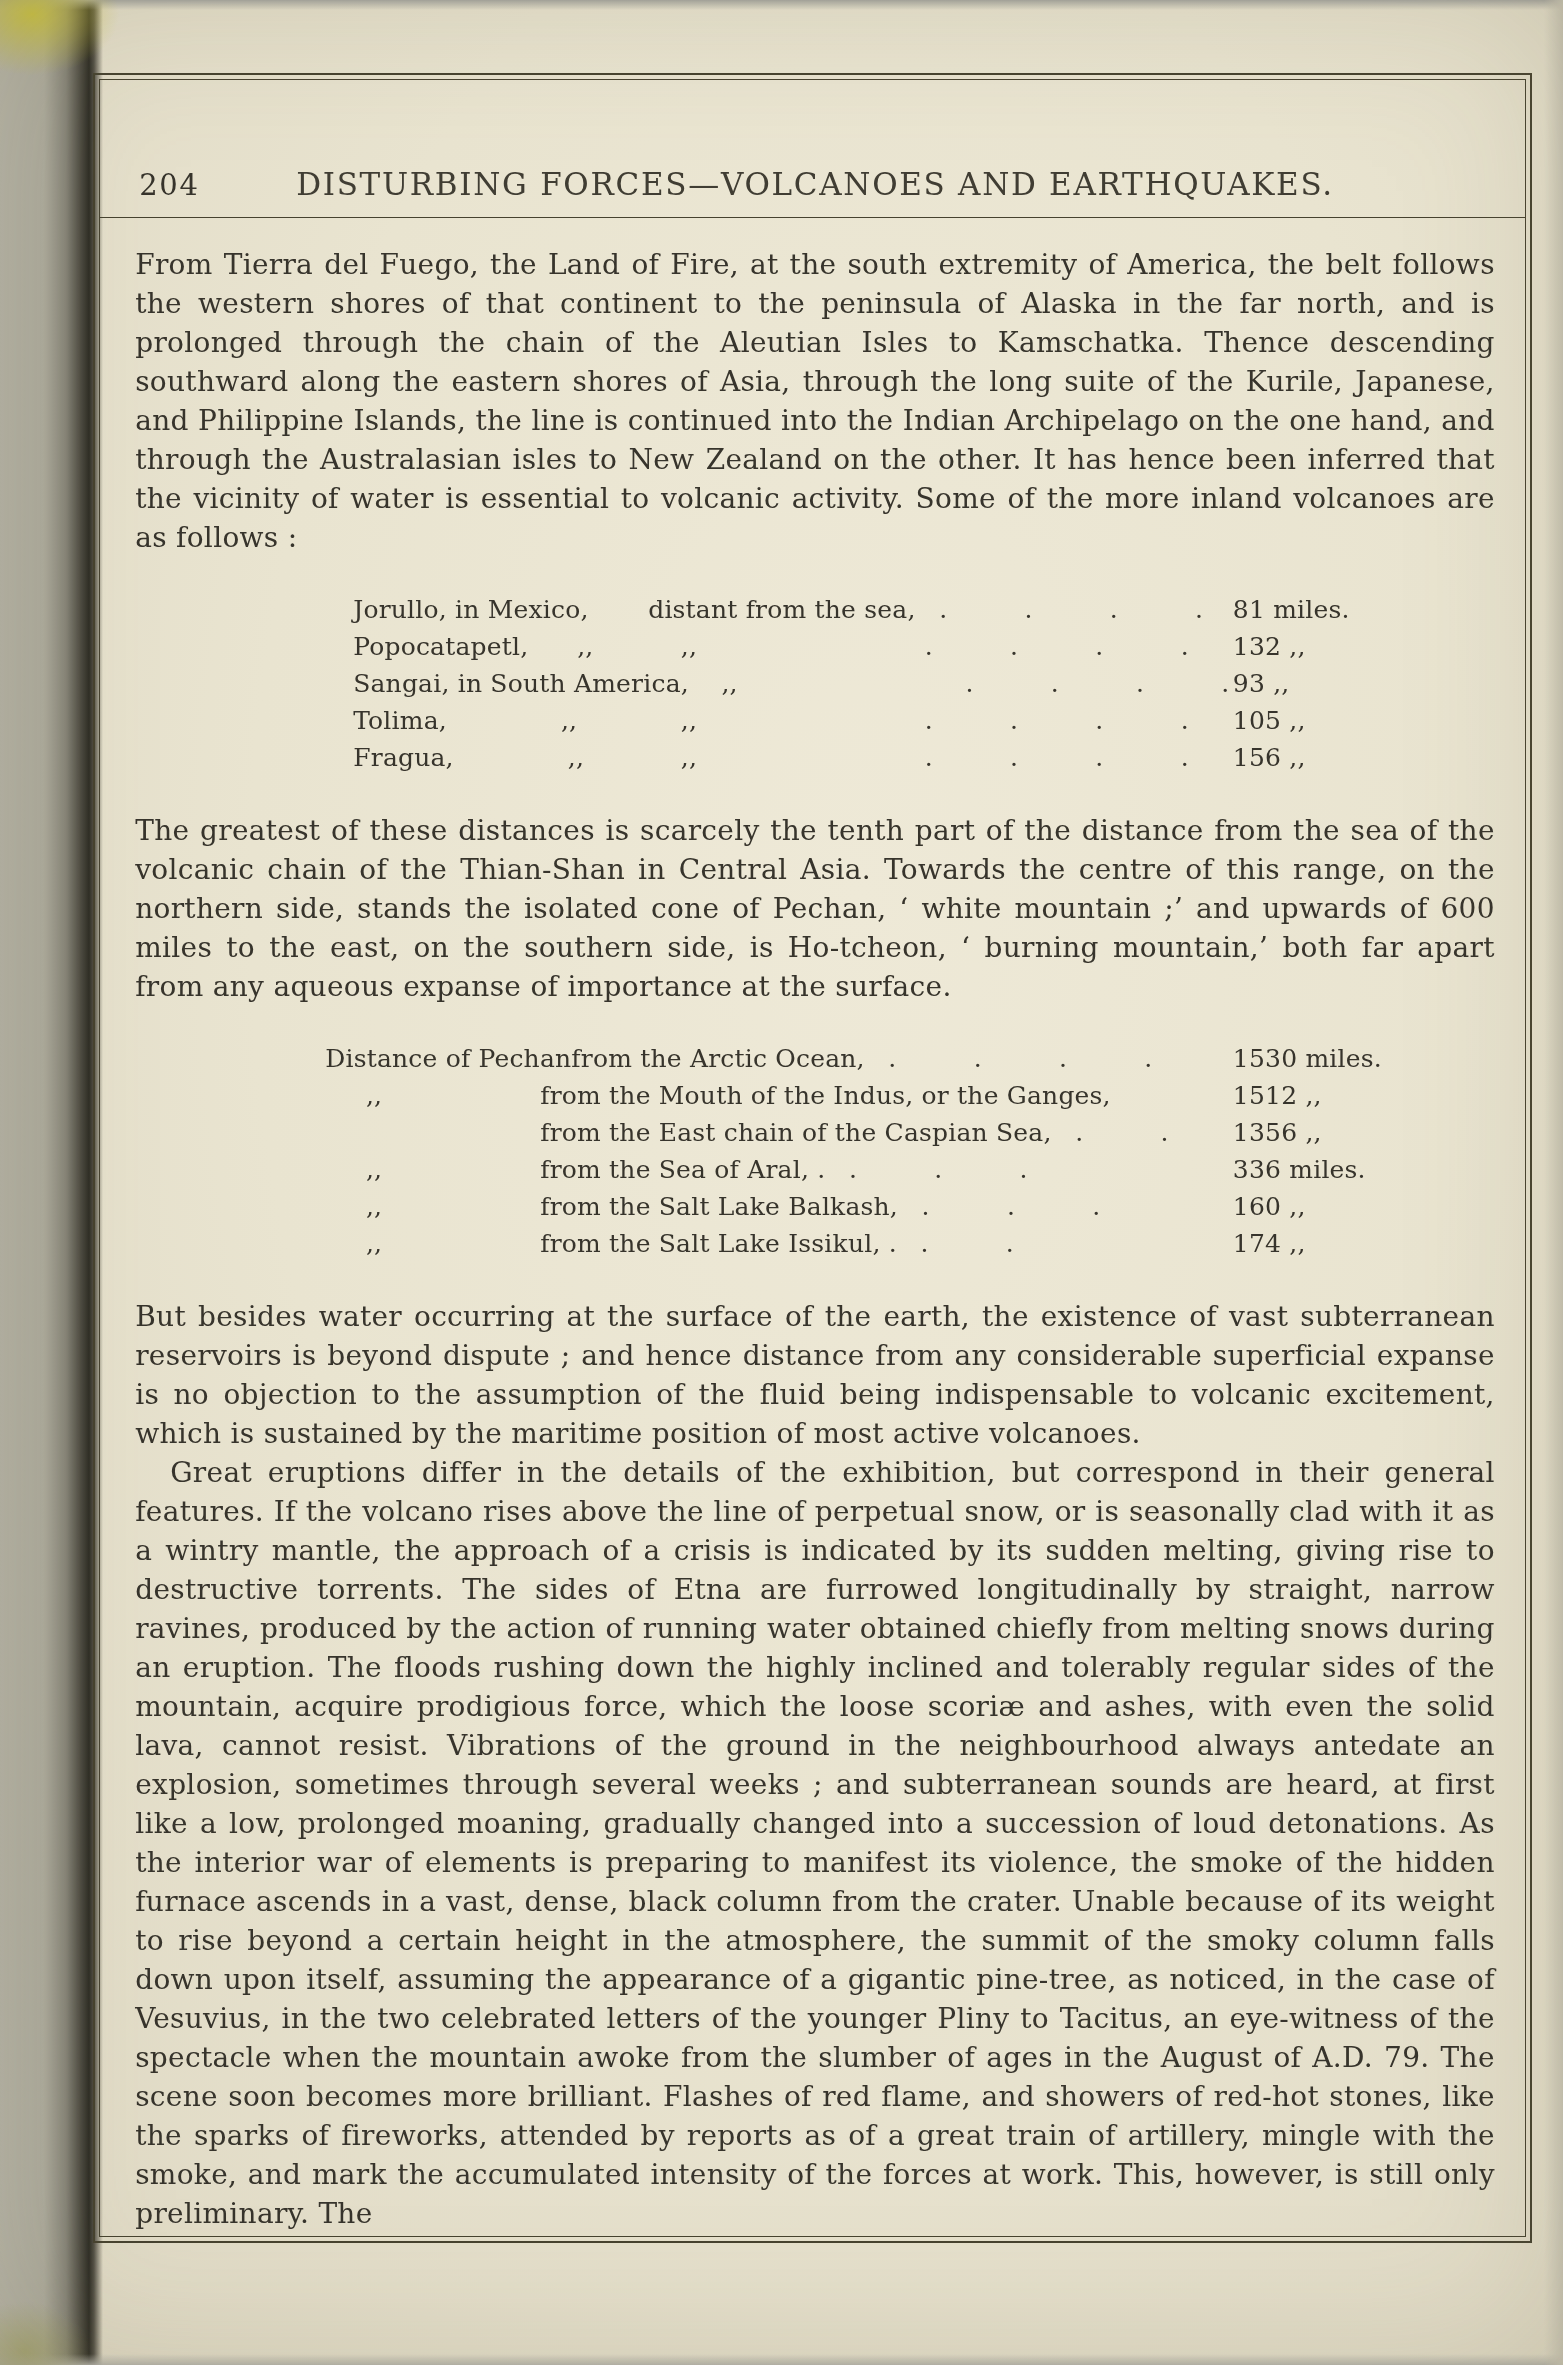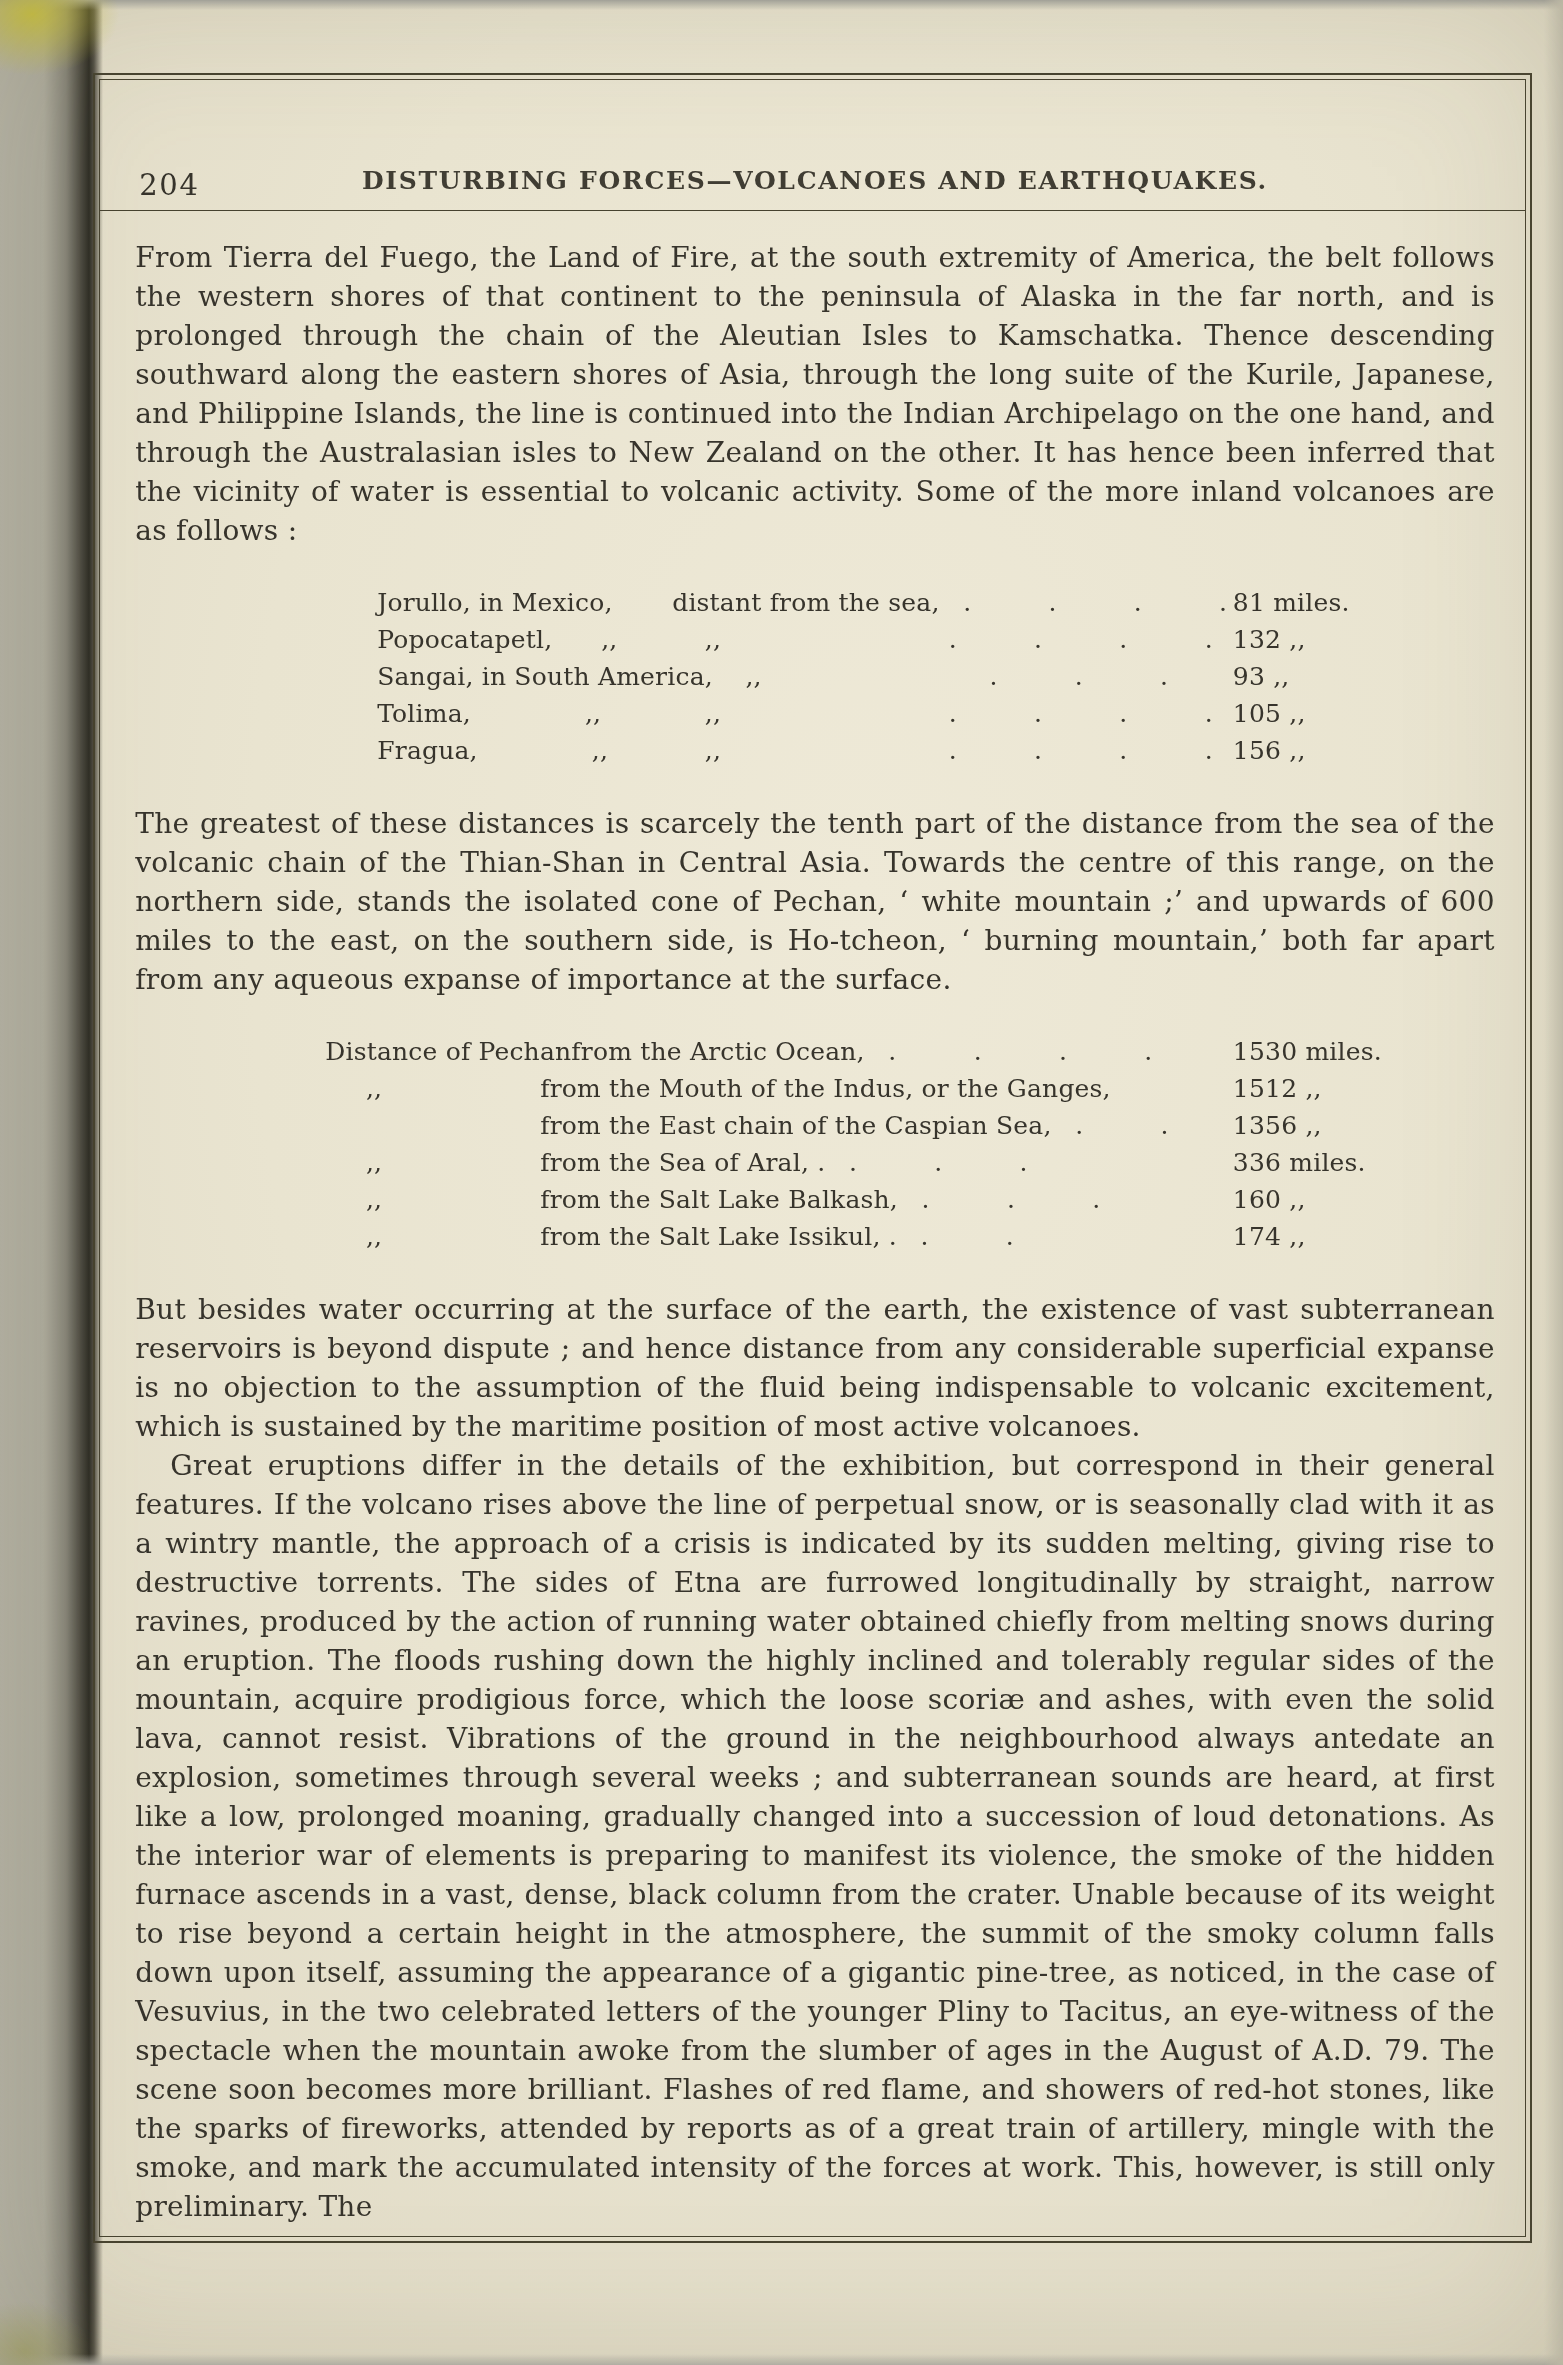--- a/index.html
+++ b/index.html
@@ -66,24 +66,23 @@
     margin: 86px -30px 0 -35px;
     padding: 0 30px 15px 35px;
     border-bottom: 1.7px solid #46422f;
   }
   .page-number {
     position: absolute; left: 39px; top: 1.7px;
     font-size: 29px; letter-spacing: 1.7px;
   }
   .running-title {
     text-align: center;
-    font-size: 25px;
+    font-size: 31px;
     letter-spacing: 1.7px;
     color: #403d33;
-    font-weight: bold;
   }
 
   
   .body-text {
     margin-top: 27px;
     font-size: 28px;
     line-height: 39px;
     text-align: justify;
     letter-spacing: 0.3px;
   }
@@ -95,21 +94,21 @@
     margin: 34px 0 35px 0;
     font-size: 25px;
     line-height: 37px;
     text-align: left;
     letter-spacing: 0.2px;
   }
   .t1 { padding-left: 218px; }
   .t2 { padding-left: 190px; }
   .t-row { display: flex; align-items: baseline; }
   .t-name, .t-from, .t-value { white-space: pre; }
-  .t1 .t-name { flex: 0 0 295px; margin-left: 24px; }
+  .t1 .t-name { flex: 0 0 295px; }
   .t1 .t-from { flex: 0 0 253px; }
   .t2 .t-name { flex: 0 0 215px; }
   .t2 .t-from { flex: 0 0 auto; }
   .t-dots {
     flex: 1 1 auto;
     white-space: nowrap;
     overflow: hidden;
     word-spacing: 69px;
     padding-left: 23.6px;
     color: #37342c;

